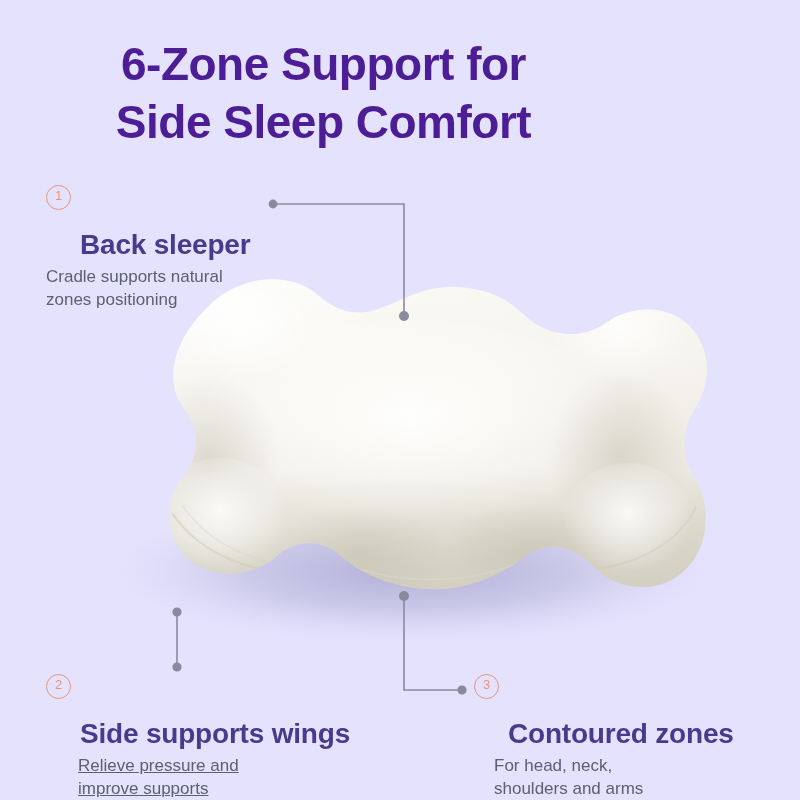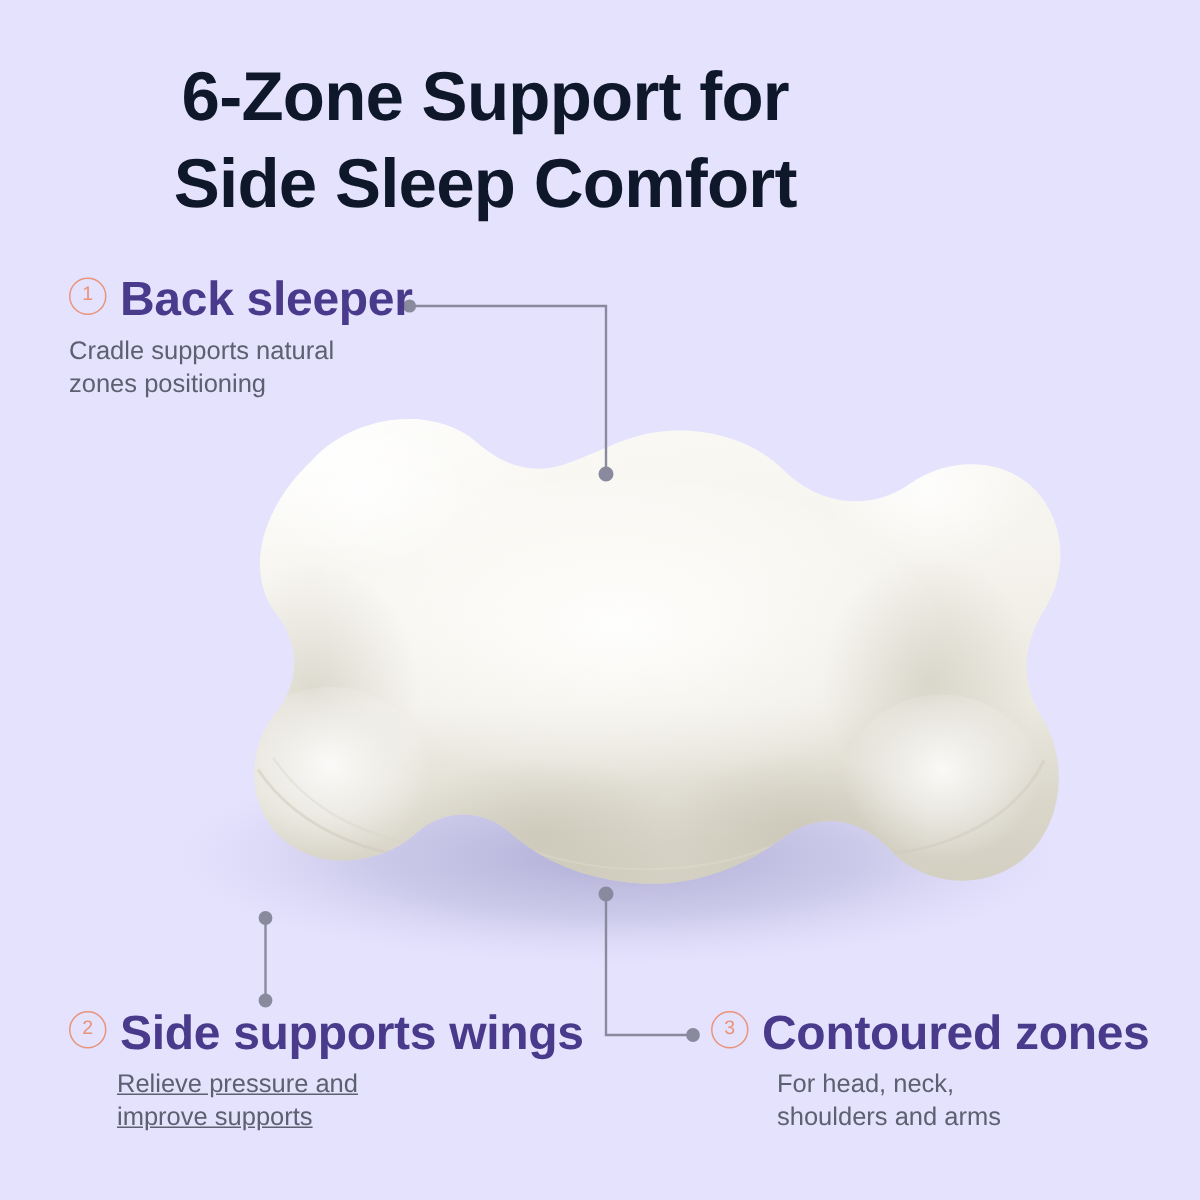--- a/index.html
+++ b/index.html
@@ -9,21 +9,21 @@
     font-family:"Liberation Sans",sans-serif;
     overflow:hidden;
     position:relative;
   }
   #stage{position:absolute;inset:0;width:800px;height:800px;}
 
   
   .title{
     position:absolute;left:0;top:36px;width:647px;
     text-align:center;
-    color:#0f172a;
+    color:#4c1d95;
     font-size:46px;
     font-weight:bold;
     line-height:1.25;
     letter-spacing:-0.5px;
   }
   .title .l2{display:block;}
 
   
   #pillow-art{
     position:absolute;left:60px;top:255px;
@@ -41,40 +41,41 @@
     width:23px;height:23px;border-radius:50%;
     border:1.6px solid #e9947d;
     color:#e9947d;
     font-size:13px;
     line-height:20px;
     text-align:center;
     margin-top:4px;
   }
   .headline{
     color:#4a3a8c;
-    font-size:32px;
+    font-size:28px;
     font-weight:bold;
     line-height:1.15;
     white-space:nowrap;
     letter-spacing:-0.2px;
+    margin-top:48px;
   }
   .desc{
     color:#5d6070;
     font-size:17px;
     line-height:1.32;
     margin-top:5px;
   }
   .desc span{display:block;}
 
   #callout-1{left:46px;top:181px;}
   #callout-1 .desc{}
   #callout-2{left:46px;top:670px;}
   #callout-2 .desc{margin-left:32px;text-decoration:underline;}
   #callout-3{left:474px;top:670px;}
-  #callout-3 .desc{margin-left:44px;}
+  #callout-3 .desc{margin-left:20px;}
 </style>
 </head>
 <body>
 
 <div id="stage">
 
   <div class="title">
     <span>6-Zone Support for</span>
     <span class="l2">Side Sleep Comfort</span>
   </div>

